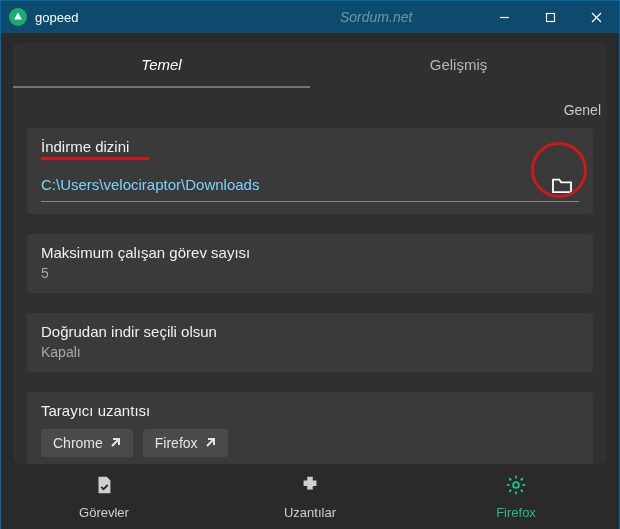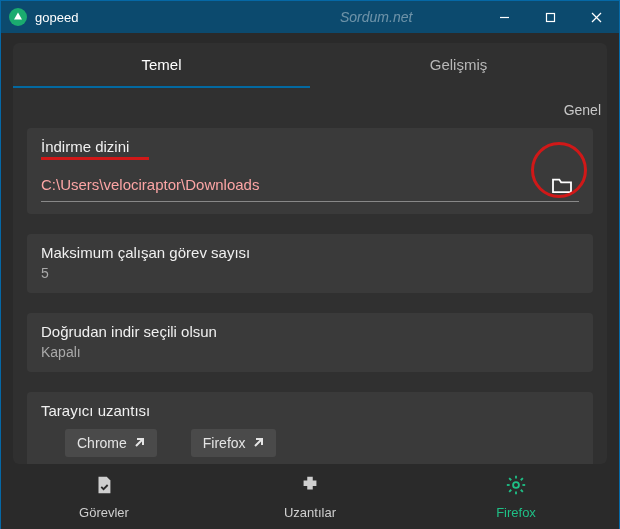--- a/index.html
+++ b/index.html
@@ -46,55 +46,55 @@
     display:flex; flex-direction:column;
   }
   .tabs {
     display:flex; height:46px;
   }
   .tab {
     flex:1; display:flex; align-items:center; justify-content:center;
     font-size:15px; color:#b8b8b8;
     border-bottom: 2px solid transparent;
   }
-  .tab.active { color:#fff; border-bottom: 2px solid #0369a1; }
+  .tab.active { color:#fff; border-bottom: 2px solid #737373; font-style: italic; }
   .section-label {
     color:#c8c8c8; font-size:14px; padding: 14px 6px 10px 6px; text-align: right;
   }
   .cards { padding: 0 14px; display:flex; flex-direction:column; gap:20px; overflow:auto; }
   .card {
     background:#3a3a3a; border-radius:4px;
     padding: 10px 14px 12px 14px;
     color:#e8e8e8;
     position:relative;
   }
   .card .field-title { font-size:15px; color:#f0f0f0; }
   .underline-red {
     height:3px; background:#d01818; width:108px; margin-top:2px; margin-bottom:10px;
   }
   .field-row { display:flex; align-items:center; }
   .field-input {
     flex:1; background:transparent; border:none; outline:none;
-    color:#fca5a5; font-size:15px; padding: 6px 0;
+    color:#7dd3fc; font-size:15px; padding: 6px 0;
   }
   .input-underline { height:1px; background:#888; margin-top:2px; }
   .folder-btn {
     width:34px; height:28px; display:flex; align-items:center; justify-content:center;
     margin-left:8px;
   }
   .folder-btn svg { width:22px; height:18px; stroke:#fff; stroke-width:2; fill:none; }
   .red-circle {
     position:absolute; width:56px; height:56px; border:3px solid #d01818; border-radius:50%;
     right:6px; top:14px; pointer-events:none;
   }
   .muted { color:#a9a9a9; font-size:14px; margin-top:4px; }
   .ext-row { display:flex; gap:10px; margin-top:10px; }
   .ext-btn {
     background:#4a4a4a; border-radius:3px; color:#e4e4e4;
-    padding: 6px 12px; font-size:14px; display:flex; align-items:center; gap:6px;margin-left:24px;
+    padding: 6px 12px; font-size:14px; display:flex; align-items:center; gap:6px;
   }
   .ext-btn svg { width:12px; height:12px; stroke:#e4e4e4; stroke-width:2; fill:none; }
 
   .bottom-nav {
     position:absolute; bottom:0; left:1px; right:1px;
     height:64px; background:#2a2a2a;
     display:flex;
   }
   .nav-item {
     flex:1; display:flex; flex-direction:column; align-items:center; justify-content:center;

